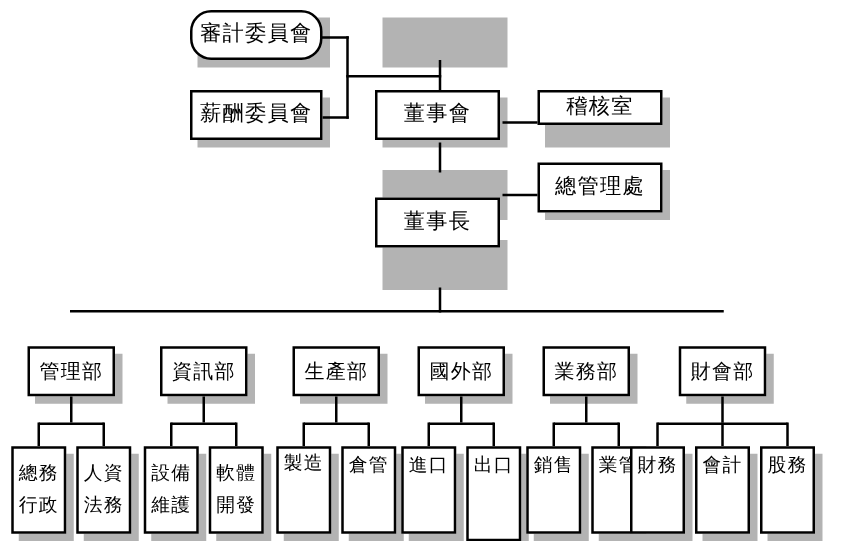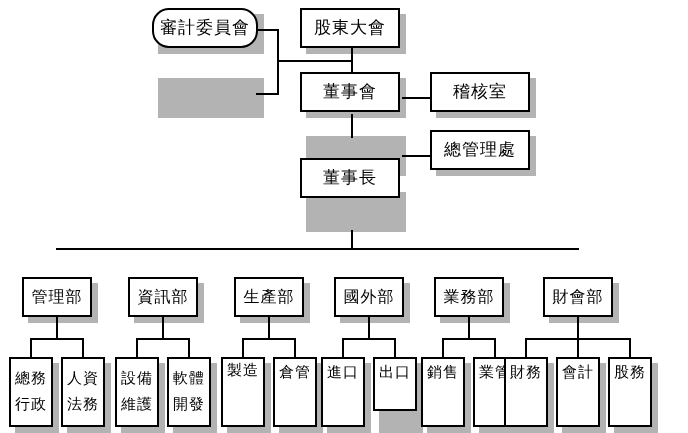--- a/index.html
+++ b/index.html
@@ -88,27 +88,27 @@
   <div class="hline" style="left:402px; top:155px; width:32px; height:2px;"></div>
 
   <div class="vline" style="left:351px; top:172px; width:2px; height:22px;"></div>
 
   <div class="vline" style="left:351px; top:230px; width:2px; height:20px;"></div>
   <div class="hline" style="left:56px; top:248px; width:523px; height:2px;"></div>
 
   <div class="node big" style="left:152px; top:8px; width:106px; height:40px;border-radius:17px;">
     <span class="line">審計委員會</span>
   </div>
-  <div class="node big" style="left:300px; top:8px; width:100px; height:40px;">
-    <span class="line">股東大會</span>
+  <div class="node big" style="left:152px; top:72px; width:106px; height:40px;">
+    <span class="line">薪酬委員會</span>
   </div>
   <div class="node big" style="left:300px; top:72px; width:100px; height:40px;">
     <span class="line">董事會</span>
   </div>
-  <div class="node big" style="left:430px; top:72px; width:100px; height:40px;">
+  <div class="node big" style="left:430px; top:72px; width:100px; height:28px;">
     <span class="line">稽核室</span>
   </div>
   <div class="node big" style="left:300px; top:130px; width:100px; height:40px;margin-top:28px;">
     <span class="line">董事長</span>
   </div>
   <div class="node big" style="left:430px; top:130px; width:100px; height:40px;">
     <span class="line">總管理處</span>
   </div>
 
   <div id="dept-layer">
@@ -170,21 +170,21 @@
       </div>
       <div class="vline" style="left:368px; top:317px; width:2px; height:21px;"></div>
       <div class="hline" style="left:343px; top:338px; width:52px; height:2px;"></div>
       <div class="vline" style="left:342px; top:338px; width:2px; height:19px;"></div>
       <div class="shadow" style="left:327px; top:363px; width:44px; height:70px;"></div>
       <div class="node unit" style="left:321px; top:357px; width:44px; height:70px; justify-content:flex-start; padding-top:6px;">
         <span class="line" style="margin-top: 0px;">進口</span>
       </div>
       <div class="vline" style="left:394px; top:338px; width:2px; height:19px;"></div>
       <div class="shadow" style="left:379px; top:363px; width:44px; height:70px;"></div>
-      <div class="node unit" style="left:373px; top:357px; width:44px; height:54px; justify-content:flex-start; padding-top:6px;">
+      <div class="node unit" style="left:373px; top:357px; width:44px; height:76px; justify-content:flex-start; padding-top:6px;">
         <span class="line" style="margin-top: 0px;">出口</span>
       </div>
       <div class="shadow" style="left:440px; top:283px; width:70px; height:40px;"></div>
       <div class="node dept" style="left:434px; top:277px; width:70px; height:40px;">
         <span class="line">業務部</span>
       </div>
       <div class="vline" style="left:468px; top:317px; width:2px; height:21px;"></div>
       <div class="hline" style="left:443px; top:338px; width:52px; height:2px;"></div>
       <div class="vline" style="left:442px; top:338px; width:2px; height:19px;"></div>
       <div class="shadow" style="left:427px; top:363px; width:44px; height:70px;"></div>

